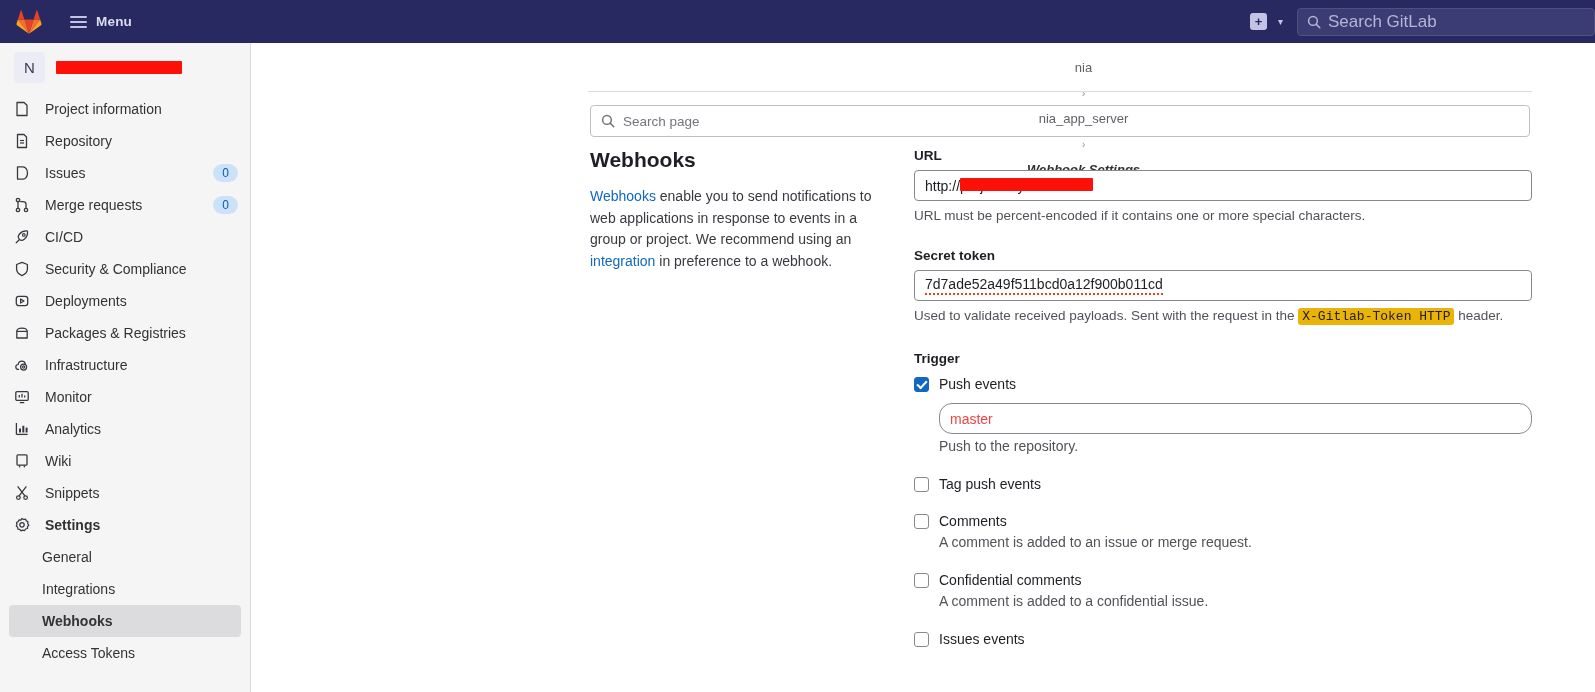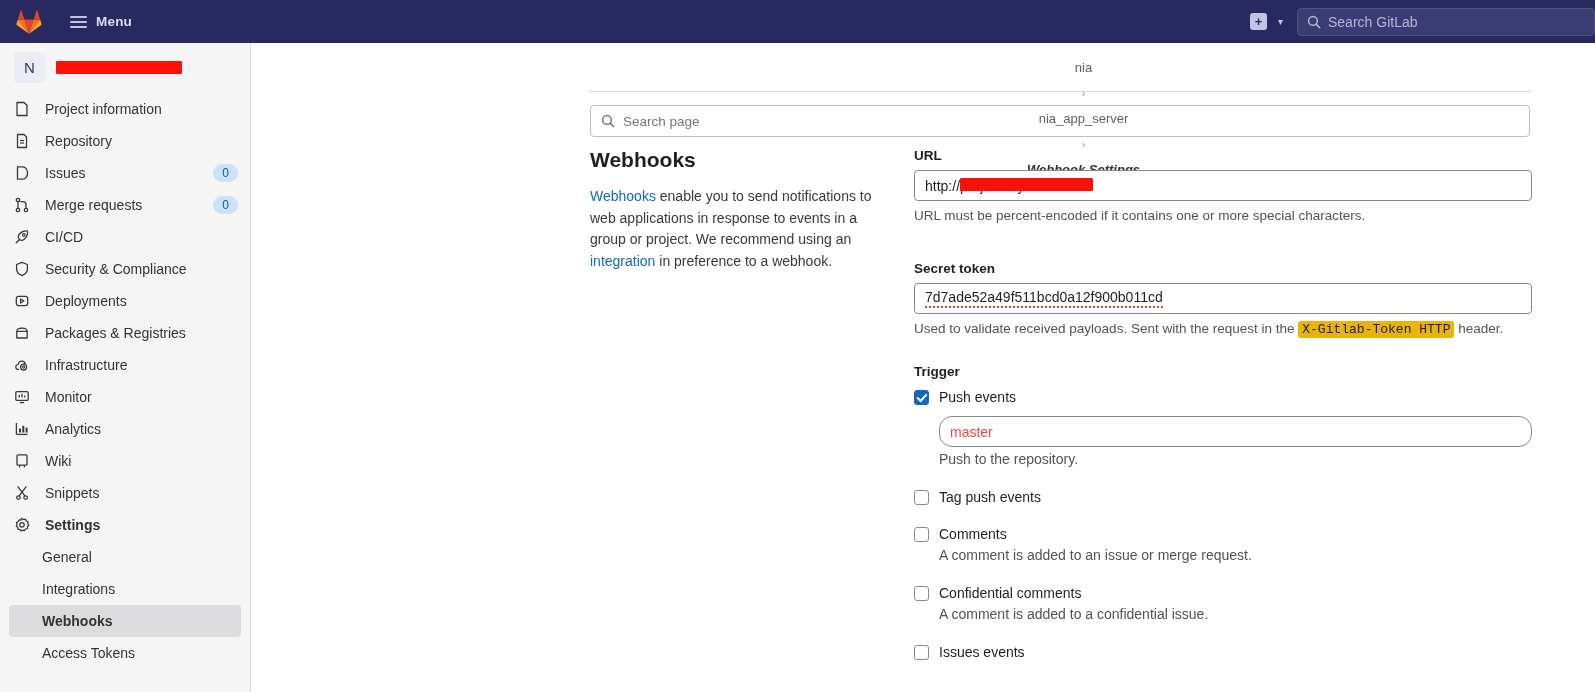--- a/index.html
+++ b/index.html
@@ -44,21 +44,21 @@
   .nav-caret {
     margin-left: 11px; margin-right: 14px; color: #c3c3e6; font-size: 10px;
     cursor: pointer; line-height: 1;
   }
   .nav-search {
     width: 298px; height: 28px; border-radius: 4px;
     background: #3c3c75; border: 1px solid #50507e;
     display: flex; align-items: center; padding: 0 9px; gap: 7px;
     cursor: text;
   }
-  .nav-search-text { color: #b5b5d6; font-size: 14px; }
+  .nav-search-text { color: #b5b5d6; font-size: 17px; }
 
   
   .sidebar {
     position: absolute; top: 43px; left: 0;
     width: 251px; height: 649px;
     background: #f5f5f5;
     border-right: 1px solid #dbdbdb;
     overflow: hidden;
   }
   .proj-header {
@@ -422,21 +422,21 @@
     <div class="col-right">
 
       <label class="fld-label">URL</label>
       <div class="txt-input">
         <span>http://</span>
           <span>project/my-cicd</span>
         <span class="redact url-redact"></span>
       </div>
       <div class="help-text">URL must be percent-encoded if it contains one or more special characters.</div>
 
-      <label class="fld-label" style="margin-top:38px;">Secret token</label>
+      <label class="fld-label" style="margin-top:25px;">Secret token</label>
       <div class="txt-input">
         <span class="token-val">7d7ade52a49f511bcd0a12f900b011cd</span>
       </div>
       <div class="help-text"><span>Used to validate received payloads. Sent with the request in the </span><code class="inline">X-Gitlab-Token HTTP</code><span> header.</span></div>
 
       <div class="trigger-title">Trigger</div>
 
       <div>
         <div class="chk-row">
           <span class="chk checked"></span>

